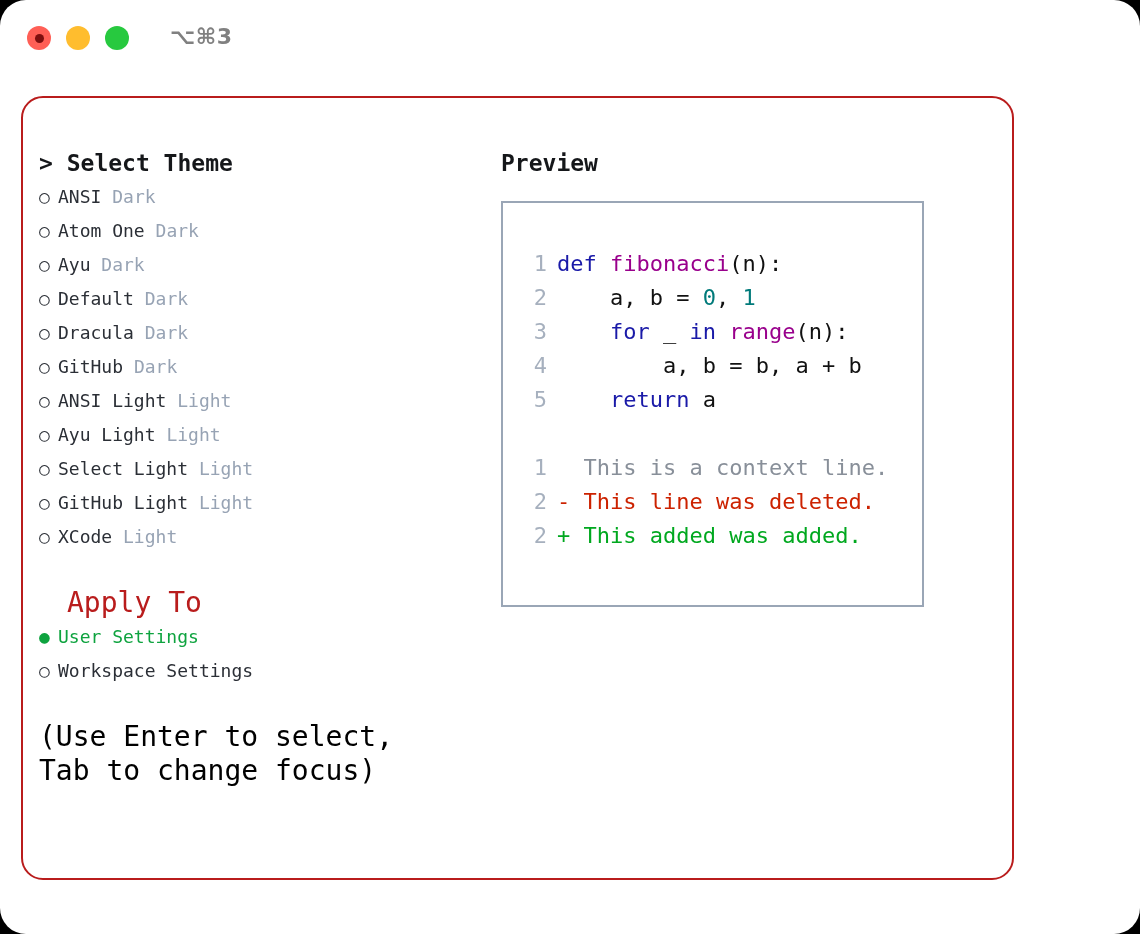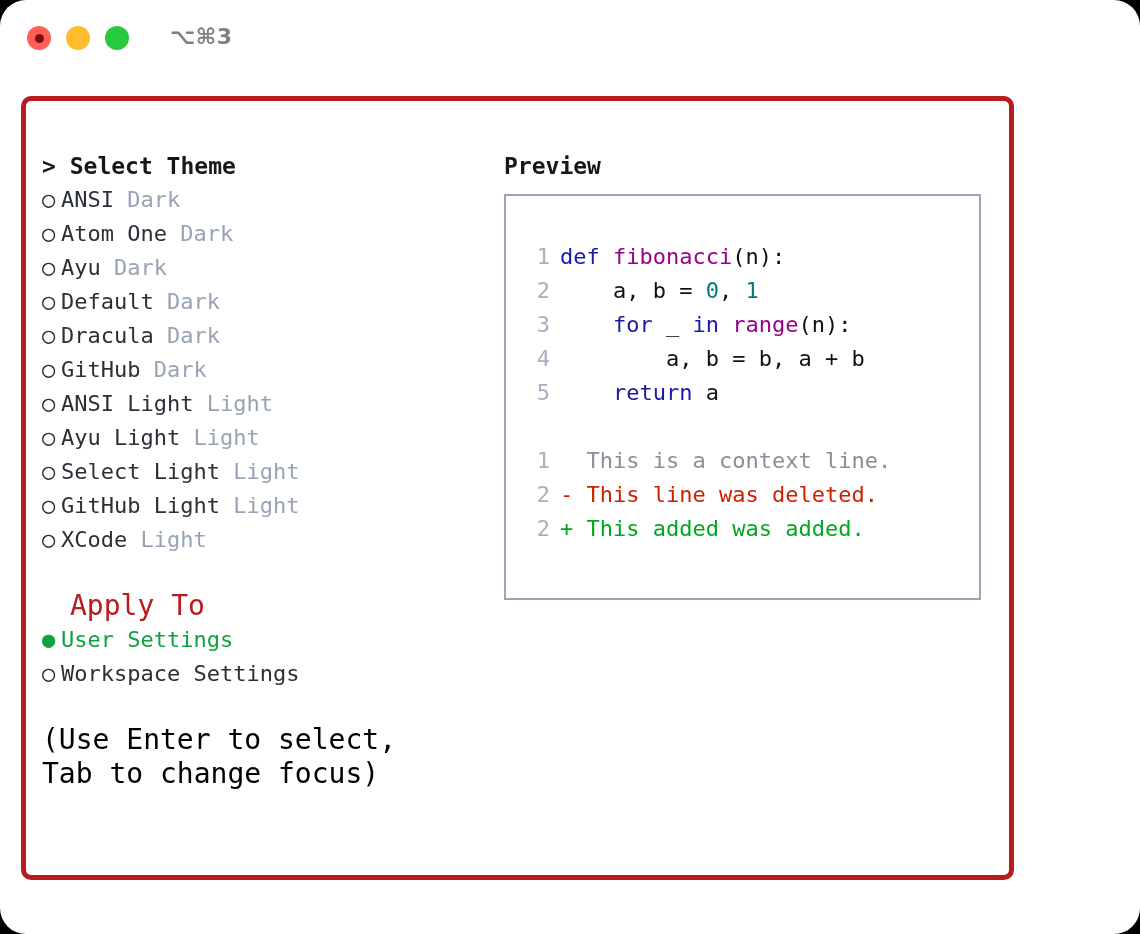--- a/index.html
+++ b/index.html
@@ -69,22 +69,22 @@
     font-weight: 700;
   }
 
   
   .panel {
     position: absolute;
     left: 21px;
     top: 96px;
     width: 993px;
     height: 784px;
-    border: 5px solid #b91c1c;
-    border-radius: 10px;
+    border: 2px solid #b91c1c;
+    border-radius: 22px;
     box-sizing: border-box;
     background: #ffffff;
     padding-left: 48px;
   }
 
   .col-left {
     position: absolute;
     left: 16px;
     top: 48px;
     width: 440px;
@@ -99,21 +99,21 @@
   
   .section-head {
     font-size: 23px;
     line-height: 34px;
     color: #15171a;
     white-space: pre;
   }
   .section-head.bold { font-weight: 700; }
 
   .opt {
-    font-size: 22px;
+    font-size: 18px;
     line-height: 34px;
     white-space: pre;
     color: #2b2f36;
   }
   .opt .bullet {
     display: inline-block;
     width: 19px;
     color: #2b2f36;
   }
   .opt.selected .bullet { color: #0eA33f; }
@@ -140,22 +140,22 @@
 
   
   .preview-head {
     font-size: 23px;
     line-height: 34px;
     font-weight: 700;
     color: #15171a;
     white-space: pre;
   }
   .preview-box {
-    margin-top: 11px;
-    width: 477px;
+    margin-top: 21px;
+    width: 423px;
     height: 406px;
     border: 2px solid #9aa6b6;
     box-sizing: border-box;
     background: #ffffff;
     padding: 44px 0 0 18px;
   }
   .code-line {
     font-size: 22px;
     line-height: 34px;
     white-space: pre;

